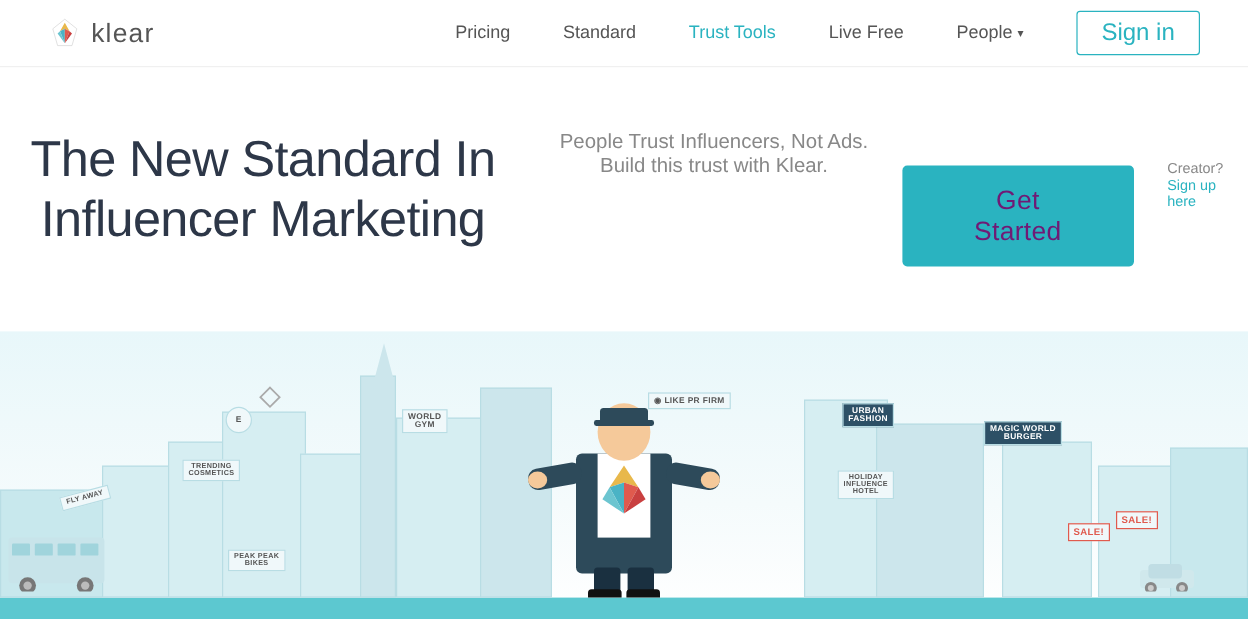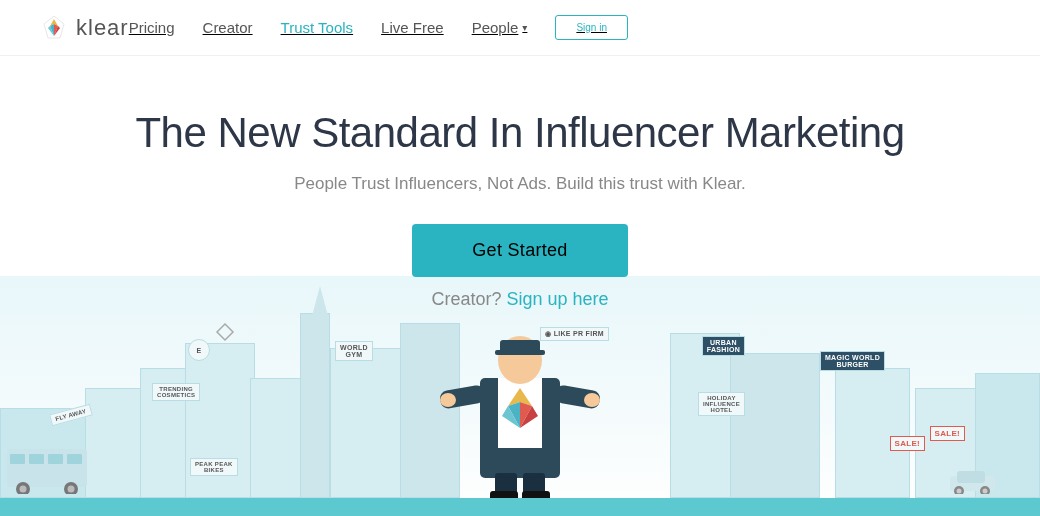--- a/index.html
+++ b/index.html
@@ -9,20 +9,21 @@
       width: 1040px;
       height: 516px;
       overflow: hidden;
       position: relative;
     }
 
     
     .navbar {
       display: flex;
       align-items: center;
+      justify-content: space-between;
       padding: 0 40px;
       height: 56px;
       background: #fff;
       border-bottom: 1px solid #f0f0f0;
       position: relative;
       z-index: 10;
     }
     .logo {
       display: flex;
       align-items: center;
@@ -35,22 +36,21 @@
     }
     .logo-text {
       font-size: 22px;
       font-weight: 400;
       color: #555;
       letter-spacing: 1px;
     }
     .nav-links {
       display: flex;
       align-items: center;
-      gap: 28px;
-      text-decoration: underline;
+      gap: 44px;
     }
     .nav-link {
       font-size: 15px;
       color: #555;
       text-decoration: none;
       cursor: pointer;
     }
     .nav-link.active { color: #2ab3c0; }
     .nav-link-learn {
       display: flex;
@@ -59,65 +59,65 @@
     }
     .chevron-down {
       font-size: 10px;
       color: #555;
     }
     .signin-btn {
       border: 1.5px solid #2ab3c0;
       color: #2ab3c0;
       background: #fff;
       padding: 6px 20px;
-      font-size: 10px;
+      font-size: 20px;
       border-radius: 3px;
       cursor: pointer;
       text-decoration: none;
     }
 
     
     .hero {
       display: flex;
-      flex-direction: column;
-      align-items: center;
+      flex-direction: row;
+      align-items: flex-start;
       padding-top: 52px;
       position: relative;
       z-index: 2;
+      gap: 28px;
     }
     .hero-title {
       font-size: 42px;
       font-weight: 300;
       color: #2d3748;
       text-align: center;
       line-height: 1.2;
       letter-spacing: -0.5px;
     }
     .hero-subtitle {
       font-size: 17px;
       color: #888;
       text-align: center;
-      margin-top: 16px;
       font-weight: 300;
     }
     .get-started-btn {
       margin-top: 30px;
       background: #2ab3c0;
-      color: #000000;
+      color: #701a75;
       border: none;
       padding: 16px 60px;
-      font-size: 18px;
+      font-size: 22px;
       font-weight: 400;
       border-radius: 4px;
       cursor: pointer;
       letter-spacing: 0.3px;
     }
     .creator-text {
-      margin-top: 12px;
-      font-size: 18px;
+      margin-top: 25px;
+      font-size: 12px;
       color: #888;
     }
     .creator-text a {
       color: #2ab3c0;
       text-decoration: none;
     }
 
     
     .illustration-container {
       position: absolute;
@@ -198,21 +198,21 @@
       <polygon points="10,12 14,10 14,22" fill="#4ab3c5"></polygon>
       <polygon points="18,12 14,10 14,22" fill="#e05a4e"></polygon>
       <polygon points="10,12 14,22 8,14" fill="#6cc5d0"></polygon>
       <polygon points="18,12 14,22 20,14" fill="#c94040"></polygon>
     </svg>
     <span class="logo-text">klear</span>
   </a>
 
   <div class="nav-links">
     <a class="nav-link" href="#">Pricing</a>
-    <a class="nav-link" href="#">Creator</a>
+    <a class="nav-link" href="#">Standard</a>
     <a class="nav-link active" href="#">Trust Tools</a>
     <a class="nav-link" href="#">Live Free</a>
     <a class="nav-link nav-link-learn" href="#">
       <span>People</span>
       <span class="chevron-down">▾</span>
     </a>
     <a class="signin-btn" href="#">Sign in</a>
   </div>
 </nav>
 

